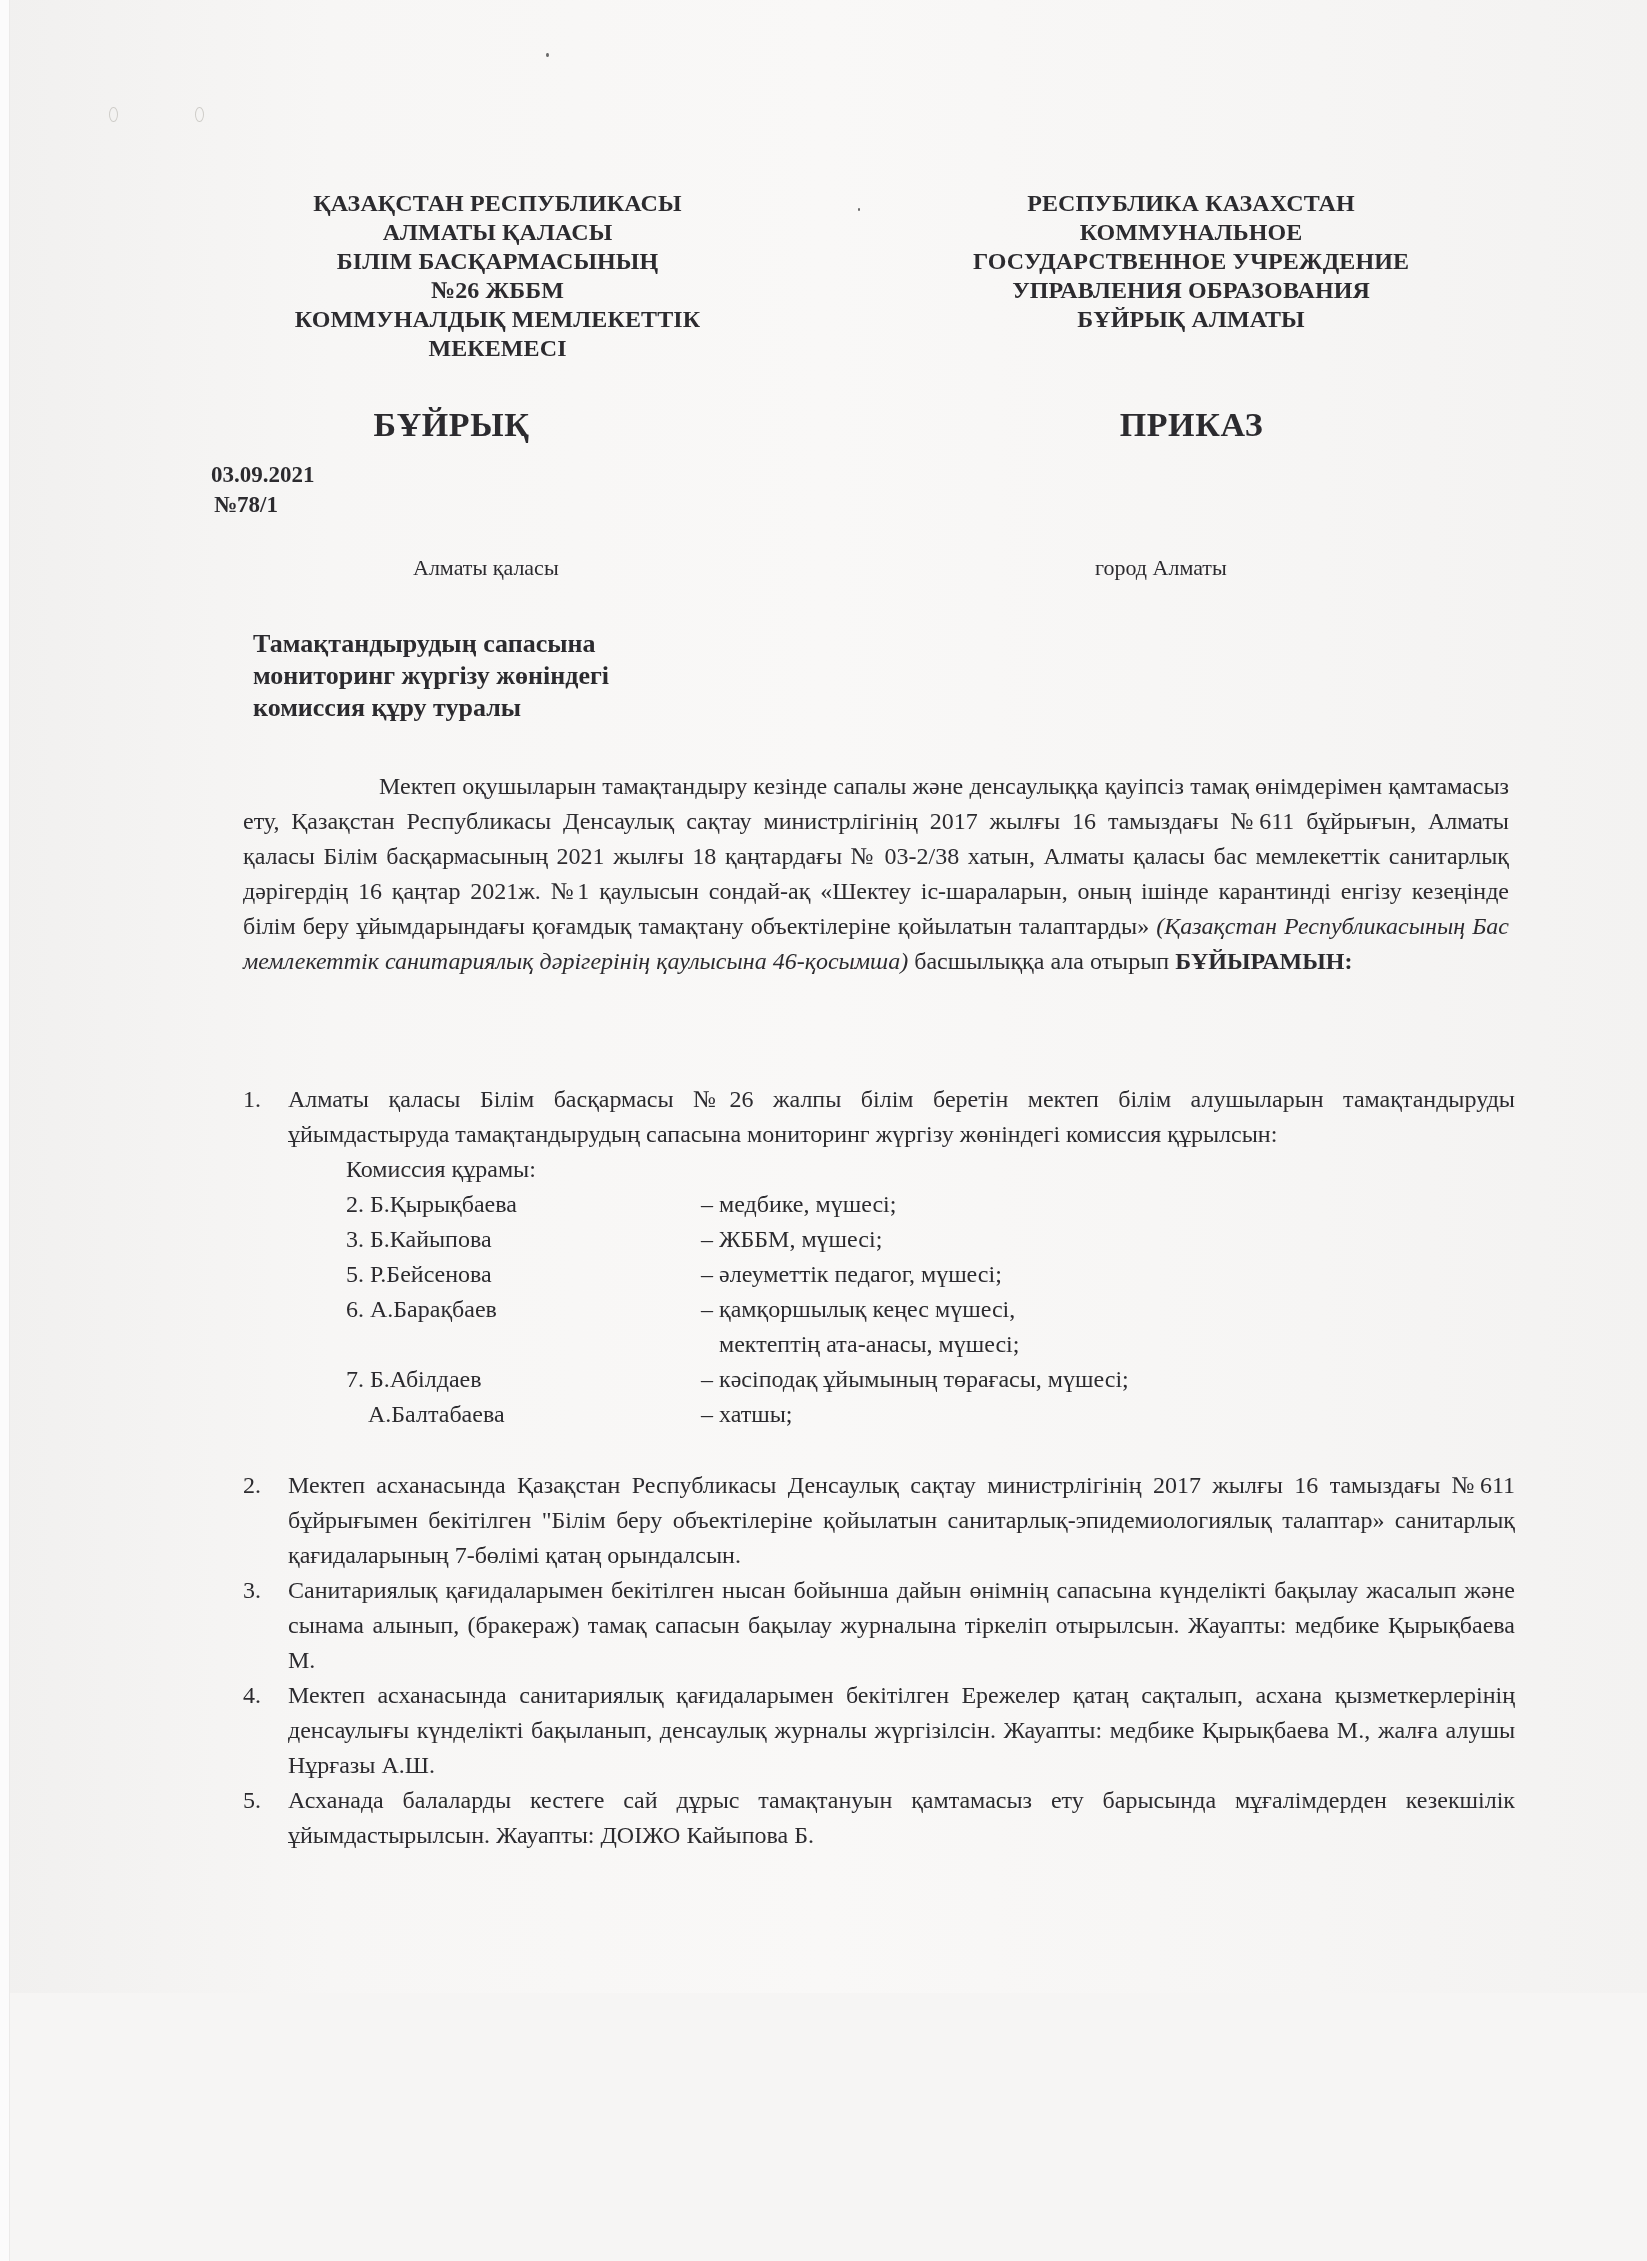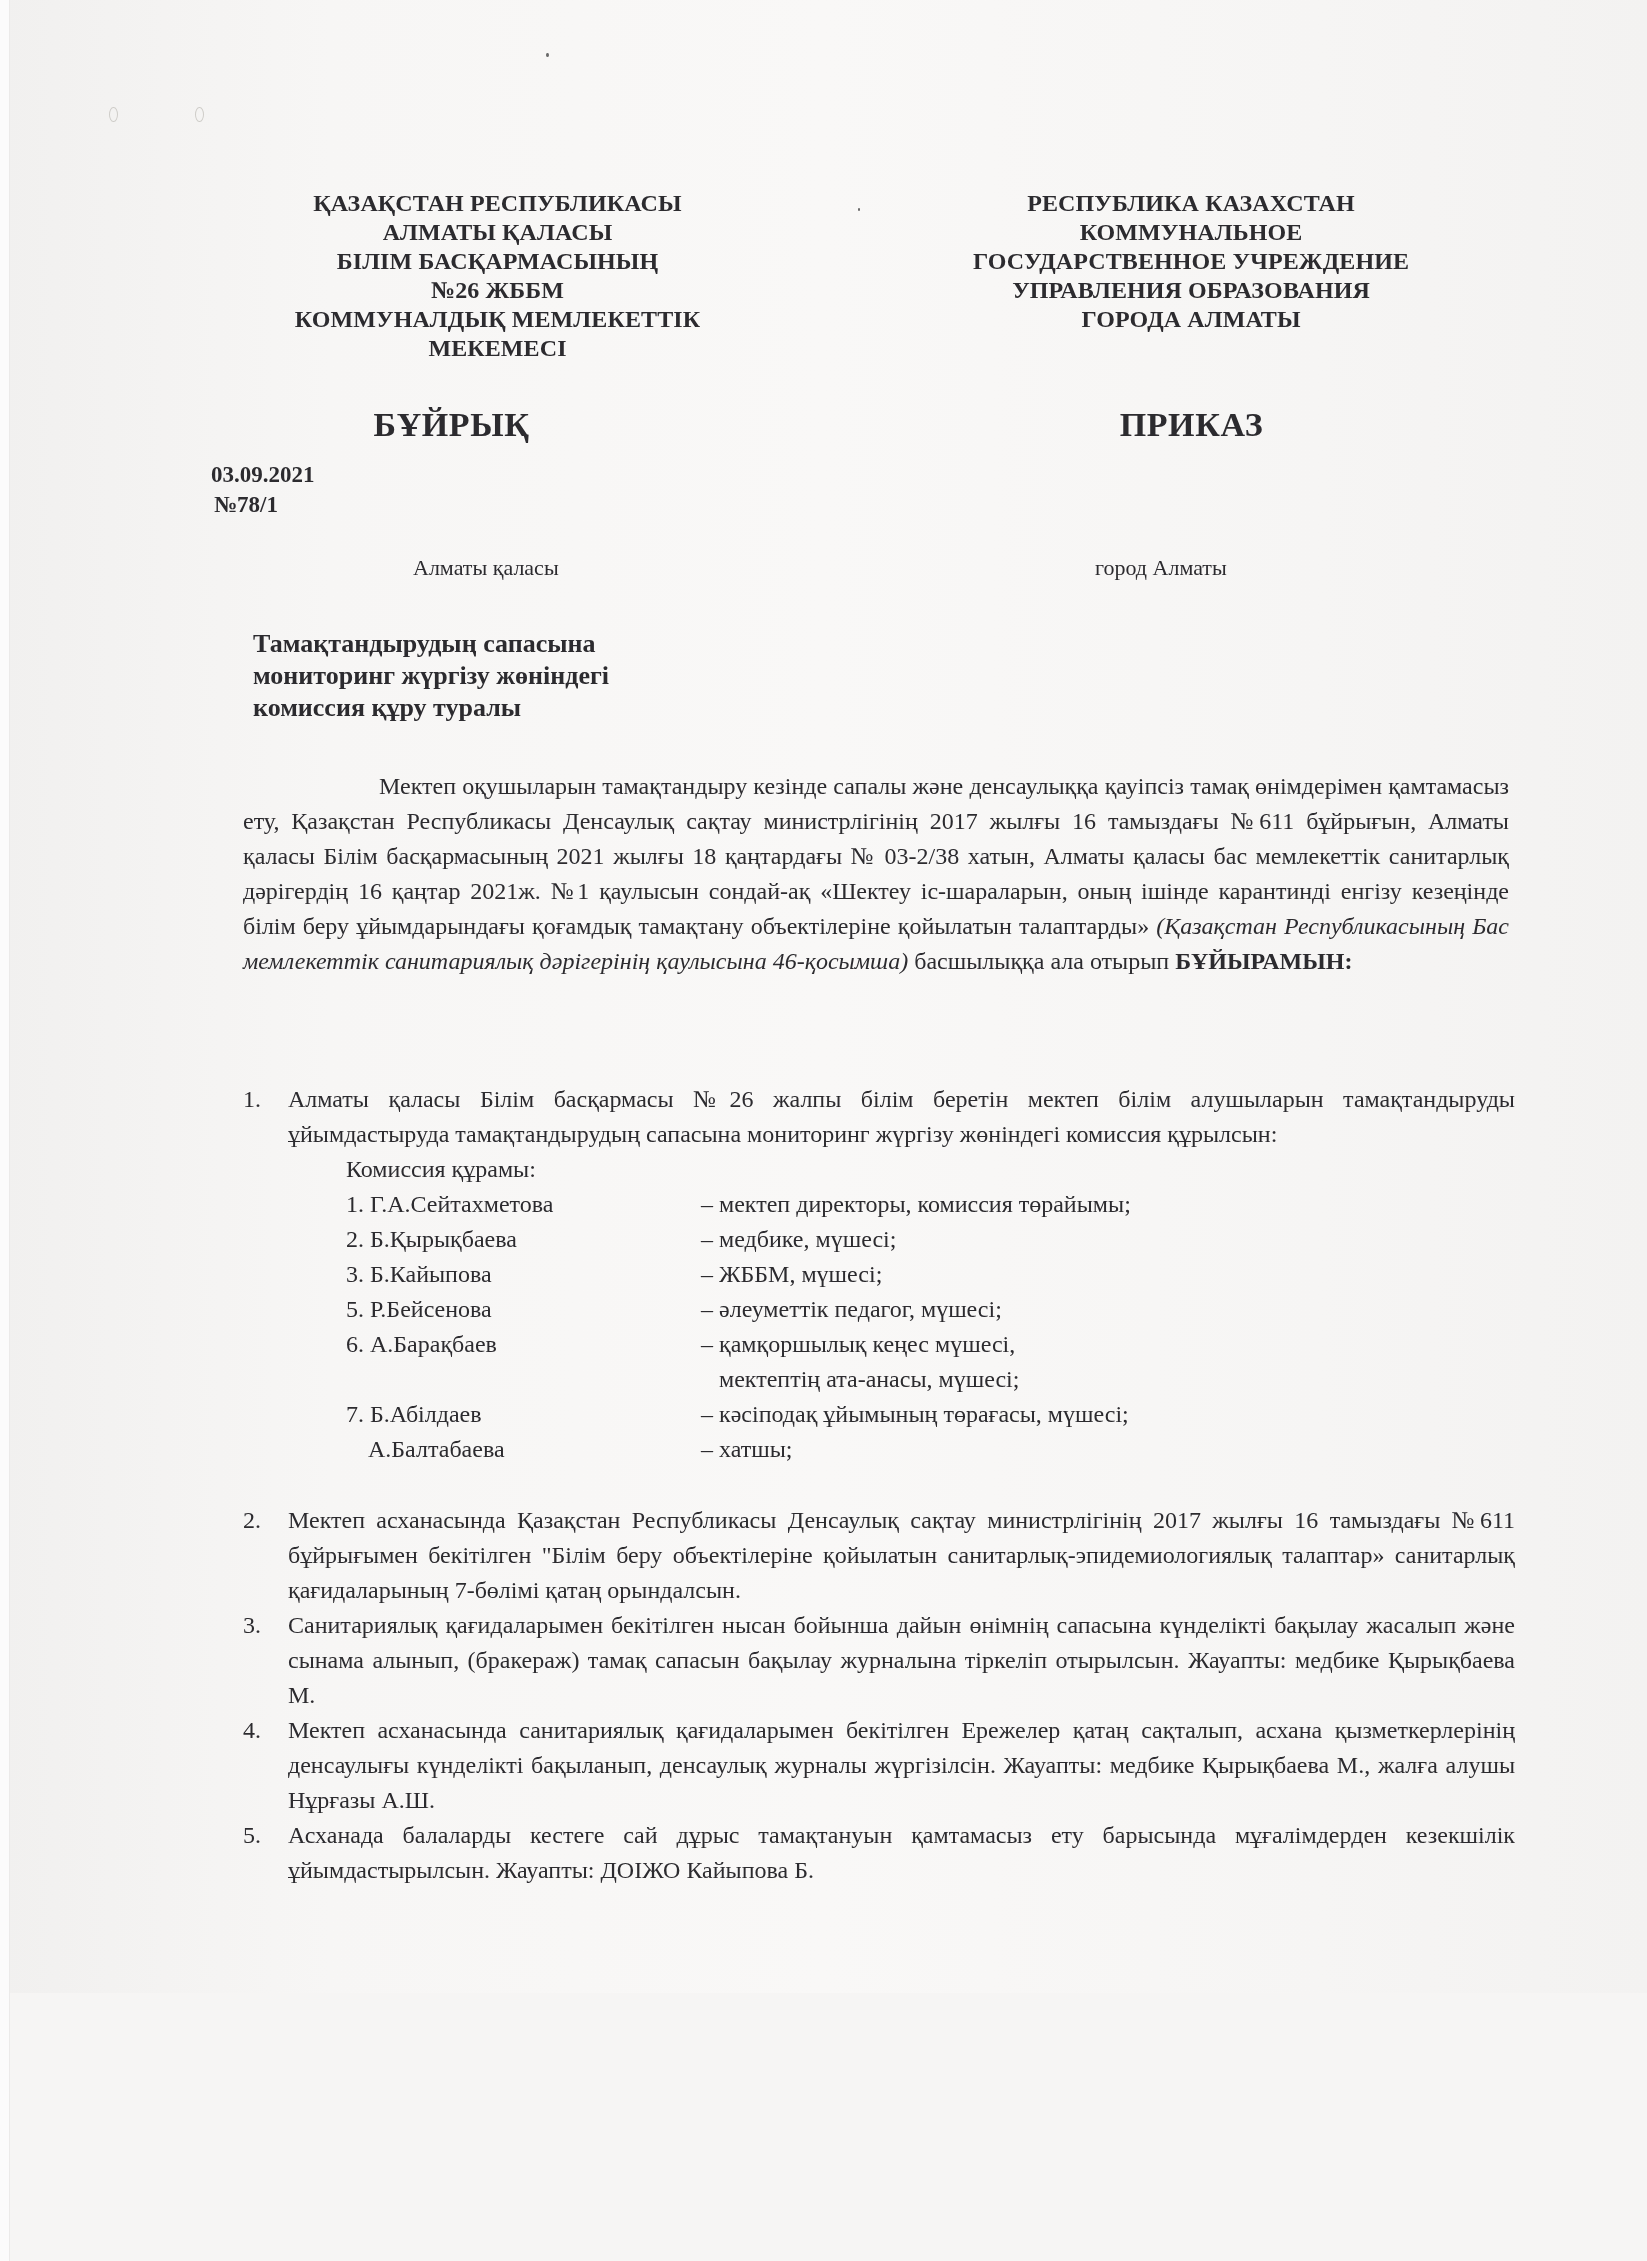--- a/index.html
+++ b/index.html
@@ -66,21 +66,21 @@
     <div>№26 ЖББМ</div>
     <div>КОММУНАЛДЫҚ МЕМЛЕКЕТТІК</div>
     <div>МЕКЕМЕСІ</div>
   </div>
 
   <div class="hdr hdr-right">
     <div>РЕСПУБЛИКА КАЗАХСТАН</div>
     <div>КОММУНАЛЬНОЕ</div>
     <div>ГОСУДАРСТВЕННОЕ УЧРЕЖДЕНИЕ</div>
     <div>УПРАВЛЕНИЯ ОБРАЗОВАНИЯ</div>
-    <div>ГОРОДА АЛМАТЫ</div>
+    <div>БҰЙРЫҚ АЛМАТЫ</div>
   </div>
 
   <div class="title-word tw-left">БҰЙРЫҚ</div>
   <div class="title-word tw-right">ПРИКАЗ</div>
 
   <div class="date">03.09.2021</div>
   <div class="num">№78/1</div>
 
   <div class="city city-left">Алматы қаласы</div>
   <div class="city city-right">город  Алматы</div>
@@ -93,24 +93,20 @@
 
   <div class="body-text preamble"><span>Мектеп оқушыларын тамақтандыру кезінде  сапалы және денсаулыққа қауіпсіз тамақ өнімдерімен қамтамасыз ету, Қазақстан Республикасы Денсаулық сақтау министрлігінің 2017 жылғы 16 тамыздағы №611 бұйрығын, Алматы қаласы Білім басқармасының 2021 жылғы 18 қаңтардағы  № 03-2/38 хатын, Алматы қаласы бас мемлекеттік санитарлық дәрігердің 16 қаңтар 2021ж. №1 қаулысын сондай-ақ «Шектеу іс-шараларын, оның ішінде карантинді енгізу кезеңінде білім беру ұйымдарындағы қоғамдық тамақтану объектілеріне қойылатын талаптарды»</span><span class="it"> (Қазақстан Республикасының Бас мемлекеттік санитариялық дәрігерінің қаулысына 46-қосымша)</span><span> басшылыққа ала отырып </span><span class="bd">БҰЙЫРАМЫН:</span></div>
 
   <div class="items">
     <div class="item item1">
       <span class="n">1.</span>
       <span>Алматы қаласы Білім басқармасы №26 жалпы білім беретін мектеп білім алушыларын тамақтандыруды ұйымдастыруда тамақтандырудың сапасына мониторинг жүргізу жөніндегі  комиссия құрылсын:</span>
     </div>
     <div>
       <div class="comp-head">Комиссия құрамы:</div>
-      <div class="comp-row">
-        <span class="comp-name">1. Г.А.Сейтахметова</span>
-        <span class="comp-role">– мектеп директоры, комиссия төрайымы;</span>
-      </div>
       <div class="comp-row">
         <span class="comp-name">2. Б.Қырықбаева</span>
         <span class="comp-role">– медбике, мүшесі;</span>
       </div>
       <div class="comp-row">
         <span class="comp-name">3. Б.Кайыпова</span>
         <span class="comp-role">– ЖББМ, мүшесі;</span>
       </div>
       <div class="comp-row">
         <span class="comp-name">5. Р.Бейсенова</span>

